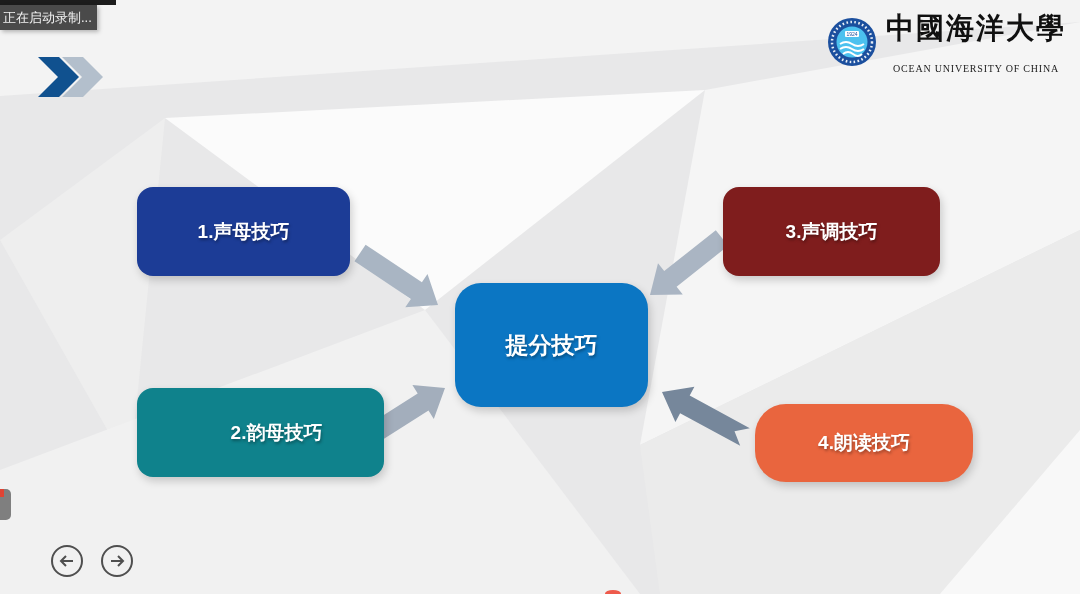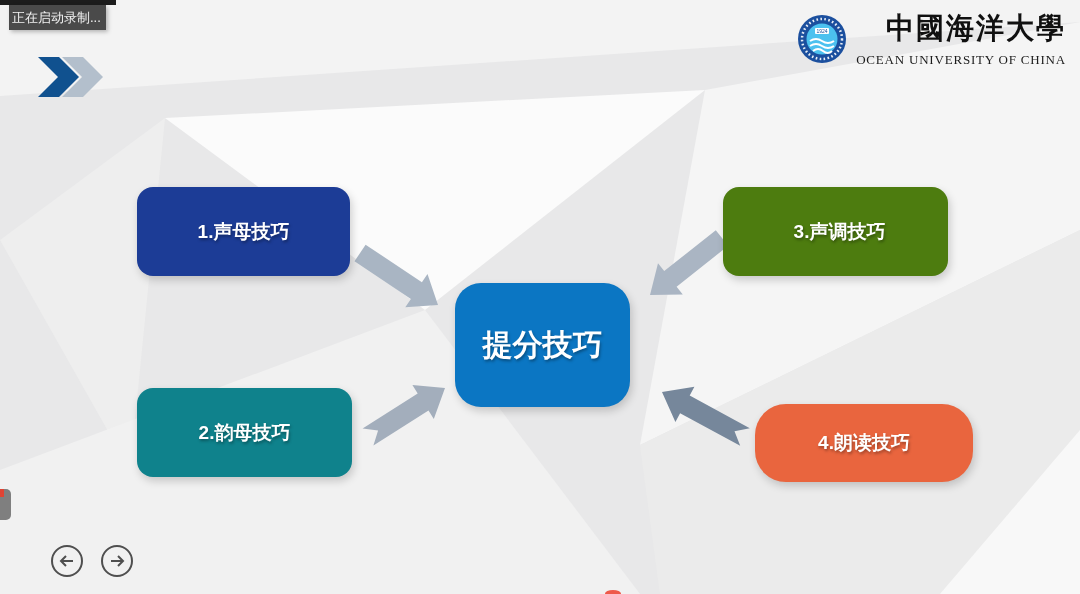--- a/index.html
+++ b/index.html
@@ -4,46 +4,46 @@
 <style>
   html,body{margin:0;padding:0;background:#000;}
   .stage{
     position:relative;width:1080px;height:594px;overflow:hidden;
     background:#e8e8e9;font-family:"Liberation Sans",sans-serif;
   }
   .bg-svg{position:absolute;left:0;top:0;width:1080px;height:594px;}
   
   .toast-strip{position:absolute;left:0;top:0;width:116px;height:5px;background:#1c1c1c;}
   .toast{
-    position:absolute;left:9px;top:5px;width:97px;height:25px;background:#4a4a4a;
+    position:absolute;left:0;top:5px;width:97px;height:25px;background:#4a4a4a;
     color:#f2f2f2;font-size:13px;line-height:25px;padding-left:3px;box-sizing:border-box;
     box-shadow:2px 2px 4px rgba(0,0,0,.25);white-space:nowrap;overflow:hidden;
   }
   
   .chevrons{position:absolute;left:36px;top:56px;}
   
   .logo{position:absolute;right:14px;top:10px;display:flex;align-items:center;}
   .logo-badge{width:52px;height:52px;margin-right:8px;}
-  .logo-text{display:flex;flex-direction:column;align-items:flex-end;}
+  .logo-text{display:flex;flex-direction:column;align-items:center;}
   .logo-cn{font-size:28px;font-weight:900;color:#101010;letter-spacing:2px;
     font-family:"Liberation Serif",serif;white-space:nowrap;transform:scaleY(1.05);}
-  .logo-en{font-size:13px;color:#1c1c1c;letter-spacing:.8px;margin-top:4px;
+  .logo-en{font-size:10px;color:#1c1c1c;letter-spacing:.8px;margin-top:15px;
     font-family:"Liberation Serif",serif;white-space:nowrap;}
   
   .node{
     position:absolute;border-radius:16px;color:#fff;font-weight:bold;font-size:19px;
     display:flex;align-items:center;justify-content:center;
     text-shadow:1px 2px 3px rgba(0,0,0,.35);box-shadow:2px 4px 8px rgba(0,0,0,.18);
     white-space:nowrap;
   }
   .node-1{left:137px;top:187px;width:213px;height:89px;}
   .node-2{left:137px;top:388px;width:215px;height:89px;}
   .node-3{left:723px;top:187px;width:217px;height:89px;}
   .node-4{left:755px;top:404px;width:218px;height:78px;border-radius:31px;}
-  .node-center{left:455px;top:283px;width:175px;height:124px;border-radius:26px;font-size:30px;}
+  .node-center{left:455px;top:283px;width:193px;height:124px;border-radius:26px;font-size:23px;}
   .arrows{position:absolute;left:0;top:0;width:1080px;height:594px;pointer-events:none;}
   
   .nav-btn{
     position:absolute;width:32px;height:32px;border-radius:50%;
     border:2px solid #4f4f4f;background:transparent;cursor:pointer;
     display:flex;align-items:center;justify-content:center;padding:0;box-sizing:border-box;
   }
   .nav-prev{left:51px;top:545px;}
   .nav-next{left:101px;top:545px;}
   
@@ -98,22 +98,22 @@
   </div>
 
   <svg class="arrows" viewBox="0 0 1080 594">
     <polygon fill="#a9b5c3" points="354.5,261.3 410.9,298.9 405.3,307.2 438,305 427.5,273.9 421.9,282.2 365.6,244.7"></polygon>
     <polygon fill="#a3aebc" points="373.4,445.4 428.5,410.4 433.8,418.9 445,388 412.4,385.1 417.7,393.6 362.6,428.6 378.1,430.6"></polygon>
     <polygon fill="#aab5c3" points="715.8,230.2 664.2,271.1 658.0,263.2 650,295 682.8,294.6 676.6,286.7 728.2,245.8"></polygon>
     <polygon fill="#76879b" points="749.8,428.2 689.7,395.6 694.4,386.8 662,392 675.4,422.0 680.1,413.2 740.2,445.8 734.5,431.3"></polygon>
   </svg>
 
   <div class="node node-1" style="background: rgb(28, 60, 150);">1.声母技巧</div>
-  <div class="node node-2" style="background: rgb(15, 130, 140);">2.韵母技巧</div>
-  <div class="node node-3" style="background: #4d7c0f; padding-left: 8px;">3.声调技巧</div>
+  <div class="node node-2" style="background: rgb(15, 130, 140); padding-left: 32px;">2.韵母技巧</div>
+  <div class="node node-3" style="background: #7f1d1d;">3.声调技巧</div>
   <div class="node node-4" style="background: rgb(233, 101, 62);">4.朗读技巧</div>
   <div class="node node-center" style="background: rgb(11, 118, 195);">提分技巧</div>
 
   <button class="nav-btn nav-prev">
     <svg width="20" height="20" viewBox="0 0 20 20">
       <line x1="16" y1="10" x2="4" y2="10" stroke="#4f4f4f" stroke-width="2"></line>
       <polyline points="9,5 4,10 9,15" fill="none" stroke="#4f4f4f" stroke-width="2"></polyline>
     </svg>
   </button>
   <button class="nav-btn nav-next">

